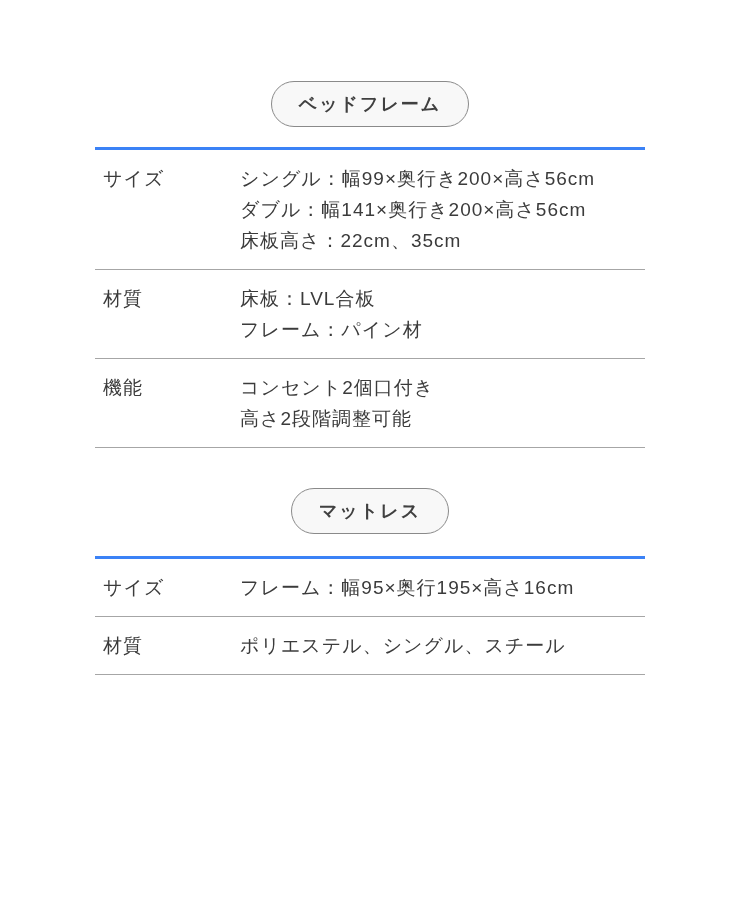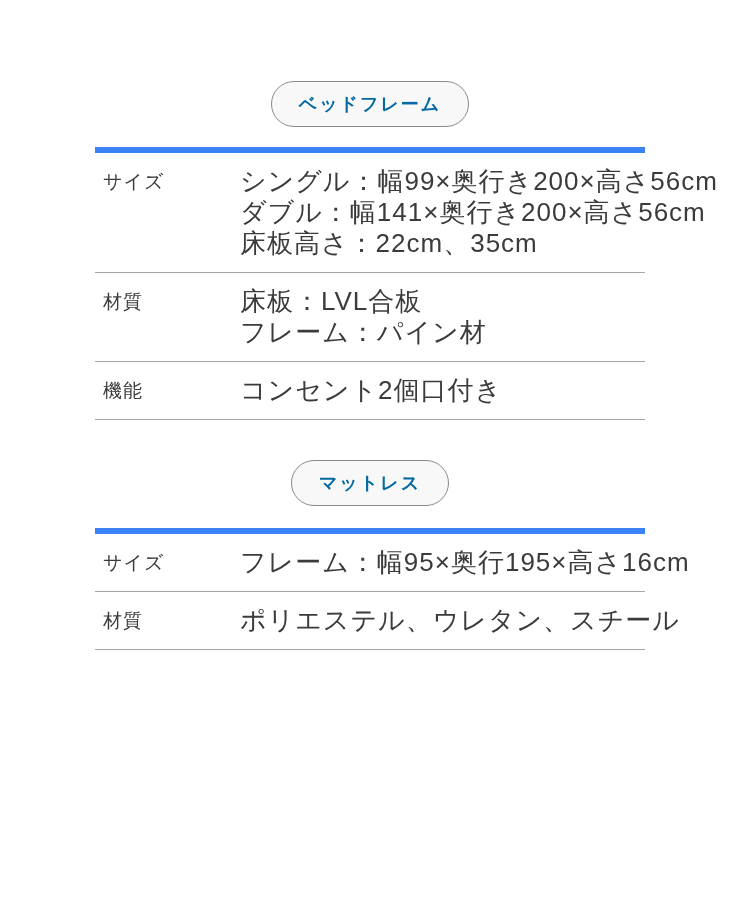--- a/index.html
+++ b/index.html
@@ -26,51 +26,51 @@
     width: fit-content;
     margin: 0 auto;
     padding: 11px 27px;
     border: 1px solid #8a8a8a;
     border-radius: 25px;
     background: #f8f8f8;
     font-size: 18px;
     line-height: 22px;
     font-weight: bold;
     letter-spacing: 2px;
-    color: #0369a1;
+    color: #404040;
     text-align: center;
   }
   .pill--first { margin-top: 81px; }
   .pill--second { margin-top: 40px; }
 
   
   .spec-table {
     width: 550px;
     margin: 0 auto;
-    border-top: 6px solid #3b82f6;
+    border-top: 3px solid #3b82f6;
   }
   .spec-table--first { margin-top: 20px; }
   .spec-table--second { margin-top: 22px; }
 
   .spec-row {
     display: flex;
     border-bottom: 1px solid #a6a6a6;
     padding: 13px 0;
   }
   .spec-label {
     flex: 0 0 145px;
     box-sizing: border-box;
     padding-left: 8px;
     font-size: 19px;
     line-height: 31px;
     letter-spacing: 1px;
   }
   .spec-value {
     flex: 1 1 auto;
-    font-size: 26px;
+    font-size: 19px;
     line-height: 31px;
     letter-spacing: 1px;
   }
   .spec-line { white-space: nowrap; }
 </style>
 </head>
 <body>
 
 <div class="page">
 
@@ -92,39 +92,40 @@
         <div class="spec-label">材質</div>
         <div class="spec-value">
           <div class="spec-line">床板：LVL合板</div>
           <div class="spec-line">フレーム：パイン材</div>
         </div>
       </div>
       <div class="spec-row">
         <div class="spec-label">機能</div>
         <div class="spec-value">
           <div class="spec-line">コンセント2個口付き</div>
+          <div class="spec-line">高さ2段階調整可能</div>
         </div>
       </div>
     </div>
   </section>
 
   <section class="section">
     <div class="pill pill--second">
       <span>マットレス</span>
     </div>
 
     <div class="spec-table spec-table--second">
       <div class="spec-row">
         <div class="spec-label">サイズ</div>
         <div class="spec-value">
           <div class="spec-line">フレーム：幅95×奥行195×高さ16cm</div>
         </div>
       </div>
       <div class="spec-row">
         <div class="spec-label">材質</div>
         <div class="spec-value">
-          <div class="spec-line">ポリエステル、ウレタン、スチール</div>
+          <div class="spec-line">ポリエステル、シングル、スチール</div>
         </div>
       </div>
     </div>
   </section>
 
 </div>
 
 </body></html>

